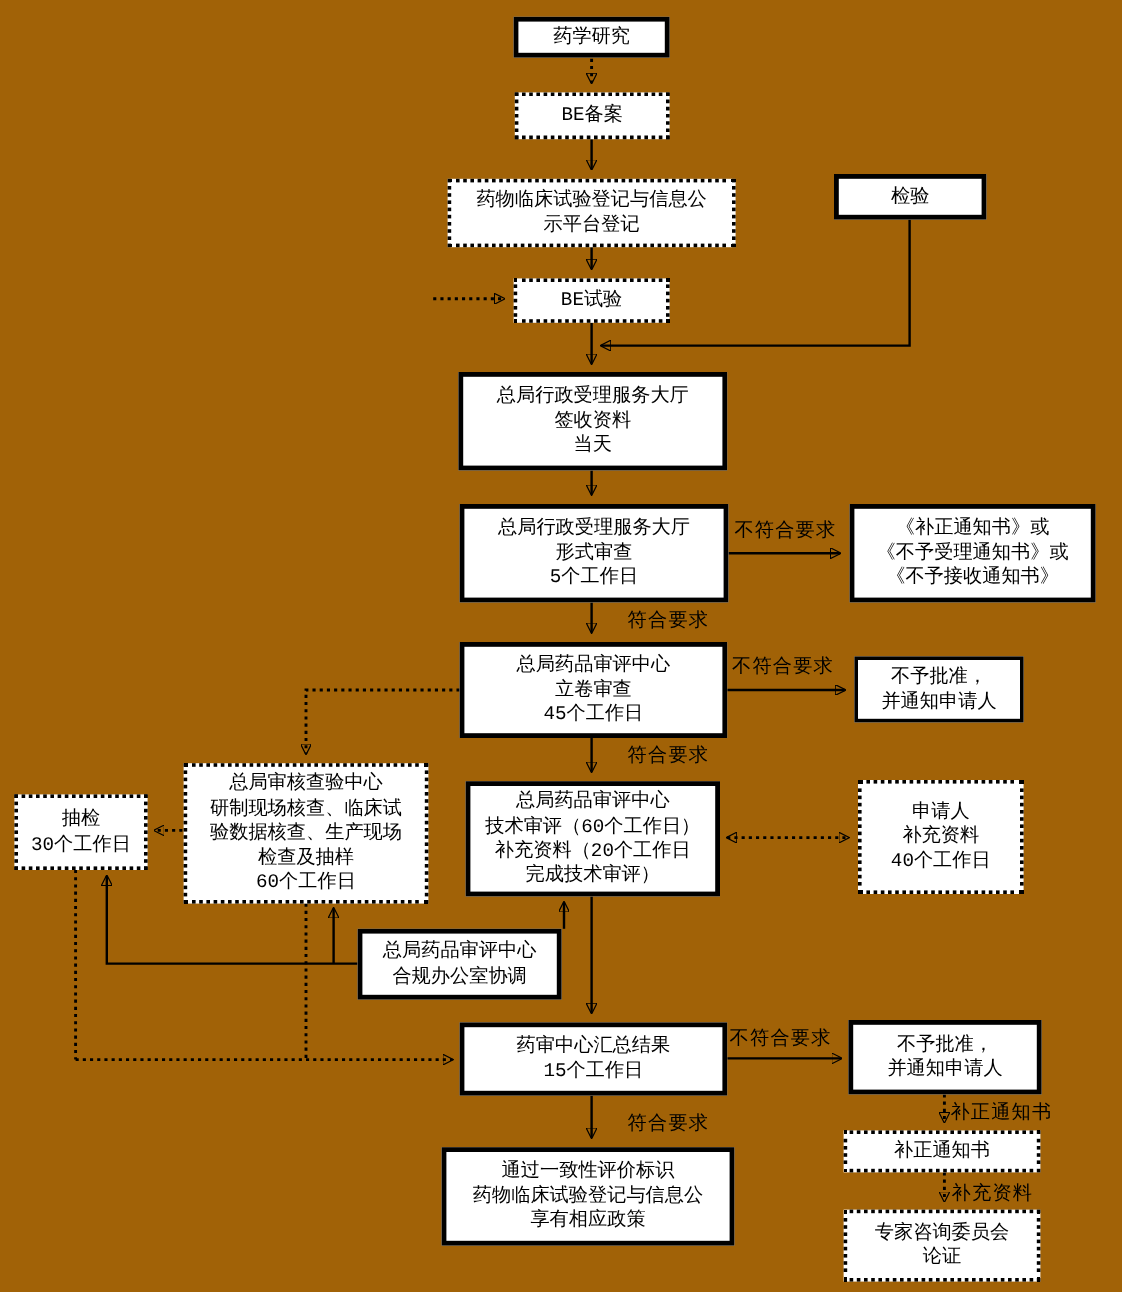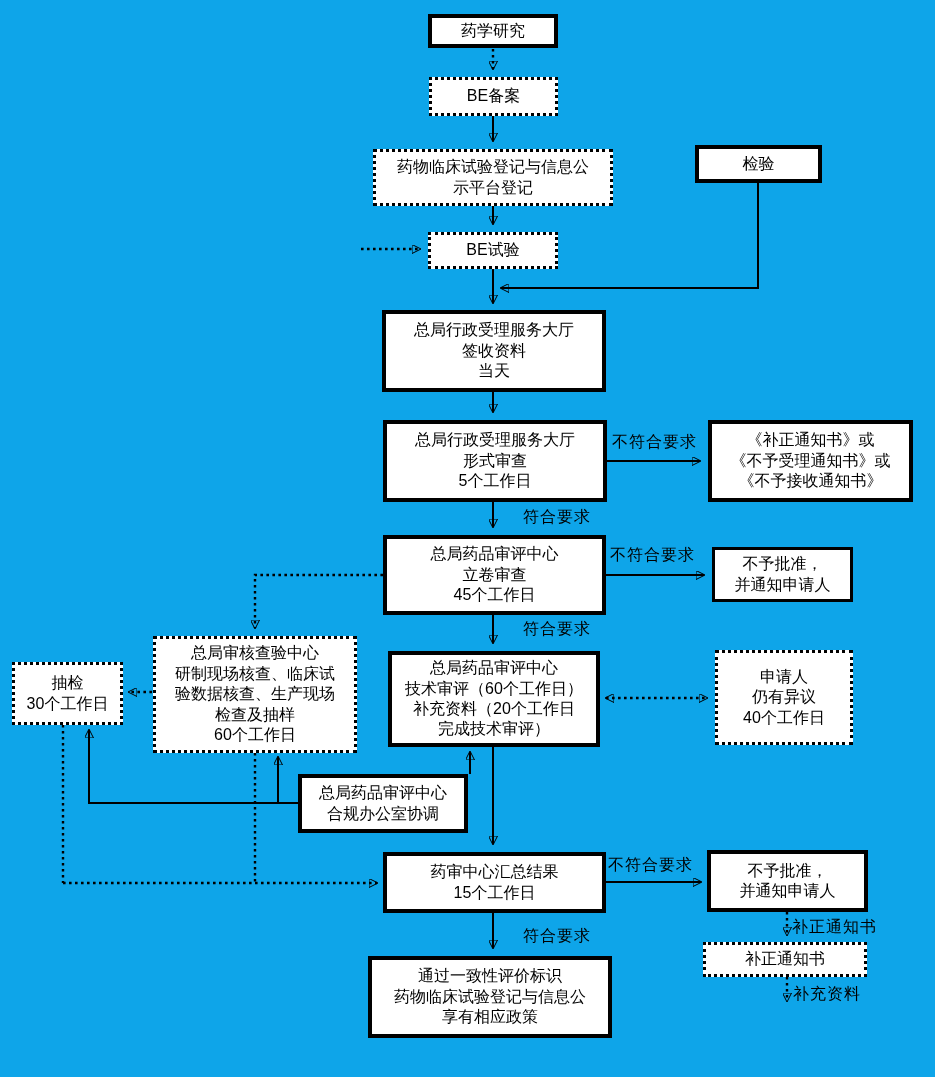--- a/index.html
+++ b/index.html
@@ -1,18 +1,18 @@
 <!DOCTYPE html>
 <html><head>
 <meta charset="utf-8">
 <style>
   html,body{margin:0;padding:0;background:#fff;}
   #canvas{
-    position:relative;width:935px;height:1077px;background:#0ea5e9;
-    font-family:Liberation Sans, sans-serif;color:#000;
+    position:relative;width:935px;height:1077px;background:#a16207;
+    font-family:Liberation Mono, monospace;color:#000;
     overflow:hidden;
   }
   .node{
     position:absolute;box-sizing:border-box;background:#fff;
     display:flex;align-items:center;justify-content:center;
     text-align:center;white-space:pre-line;
     font-size:16px;line-height:1.28;padding:1px 2px;
   }
   .solid{border:3px solid #000;}
   .thick{border:4px solid #000;}
@@ -138,21 +138,21 @@
 
   <div class="node solid" style="left:712px;top:547px;width:141px;height:55px">不予批准，
 并通知申请人</div>
 
   <div class="node thick" style="left:388px;top:651px;width:212px;height:96px">总局药品审评中心
 技术审评（60个工作日）
 补充资料（20个工作日
 完成技术审评）</div>
 
   <div class="node dotted" style="left:715px;top:650px;width:138px;height:95px">申请人
-仍有异议
+补充资料
 40个工作日</div>
 
   <div class="node dotted" style="left:153px;top:636px;width:204px;height:117px">总局审核查验中心
 研制现场核查、临床试
 验数据核查、生产现场
 检查及抽样
 60个工作日</div>
 
   <div class="node dotted" style="left:12px;top:662px;width:111px;height:63px">抽检
 30个工作日</div>
@@ -161,20 +161,22 @@
 合规办公室协调</div>
 
   <div class="node thick" style="left:383px;top:852px;width:223px;height:61px">药审中心汇总结果
 15个工作日</div>
 
   <div class="node thick" style="left:707px;top:850px;width:161px;height:62px">不予批准，
 并通知申请人</div>
 
   <div class="node dotted" style="left:703px;top:942px;width:164px;height:35px">补正通知书</div>
 
+  <div class="node dotted" style="left:703px;top:1008px;width:164px;height:60px">专家咨询委员会
+论证</div>
 
   <div class="node thick" style="left:368px;top:956px;width:244px;height:82px">通过一致性评价标识
 药物临床试验登记与信息公
 享有相应政策</div>
 
   <div class="edge-label" style="left:612px;top:432px">不符合要求</div>
   <div class="edge-label" style="left:523px;top:507px">符合要求</div>
   <div class="edge-label" style="left:610px;top:545px">不符合要求</div>
   <div class="edge-label" style="left:523px;top:619px">符合要求</div>
   <div class="edge-label" style="left:608px;top:855px">不符合要求</div>

